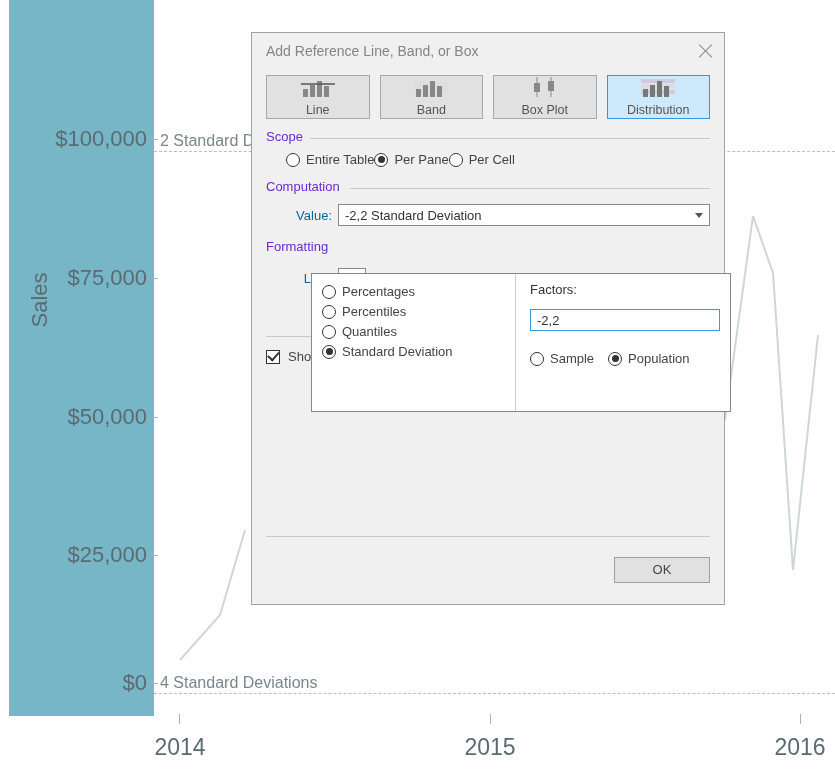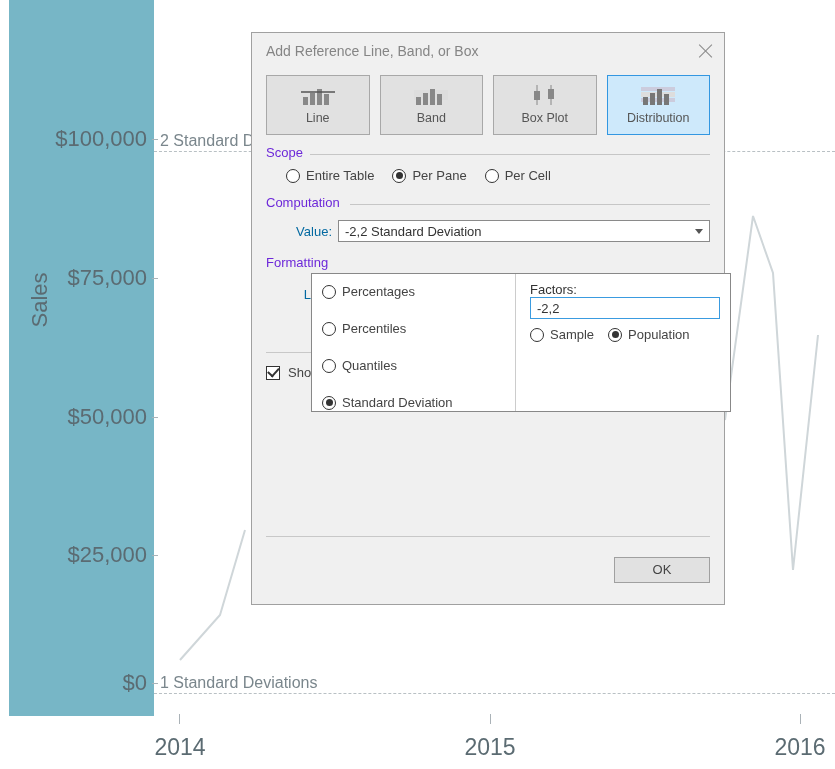--- a/index.html
+++ b/index.html
@@ -75,40 +75,40 @@
     content: ""; position: absolute; left: 7px; top: -1px; width: 1.2px; height: 18px; background: #888;
   }
   .close-x::before { transform: rotate(45deg); }
   .close-x::after  { transform: rotate(-45deg); }
 
   .body { padding: 6px 14px 14px 14px; flex: 1; display: flex; flex-direction: column; }
 
   
   .type-row { display: flex; gap: 10px; margin-bottom: 10px; }
   .type-tab {
-    flex: 1; height: 60px; border: 1px solid #a8a8a8; background: #e1e1e1;
+    flex: 1; height: 44px; border: 1px solid #a8a8a8; background: #e1e1e1;
     display: flex; flex-direction: column; align-items: center; justify-content: center;
     cursor: pointer; font-size: 12.5px; color: #555;
   }
   .type-tab.selected {
     border: 1.6px solid #3397e1; background: #cee9fb;
   }
   .type-tab svg { margin-bottom: 6px; }
 
   
   .fieldset { border: none; margin-bottom: 8px; position: relative; }
   .fs-legend {
     font-size: 13px; color: #6d28d9;
   }
   .fs-line {
     position: absolute; height: 1px; background: #c6c6c6;
     top: 9px;
   }
 
-  .radio-row { display: flex; gap: 18px; padding: 8px 0 4px 20px; align-items: flex-end; }
+  .radio-row { display: flex; padding: 8px 0 4px 20px; align-items: flex-end; }
   .radio {
     width: 14px; height: 14px; border: 1px solid #333; border-radius: 50%;
     display: inline-flex; align-items: center; justify-content: center;
     margin-right: 6px; background: #fff;
   }
   .radio.checked::after {
     content: ""; width: 7px; height: 7px; background: #333; border-radius: 50%;
   }
   .radio-label { display: inline-flex; align-items: center; cursor: pointer; font-size: 13px; color: #444; }
 
@@ -134,25 +134,25 @@
   }
 
   
   .dropdown-panel {
     position: absolute; left: 311px; top: 273px; width: 420px; height: 139px;
     background: #fff; border: 1px solid #888;
     display: flex; font-size: 13px;
   }
   .dropdown-left {
     flex: 1; padding: 10px 24px 8px 10px; border-right: 1px solid #ccc;
-    display: flex; flex-direction: column; gap: 22px;
+    display: flex; flex-direction: column; gap: 5px;
   }
   .dropdown-right {
     flex: 1; padding: 8px 10px 8px 14px;
-    display: flex; flex-direction: column; gap: 0;
+    display: flex; flex-direction: column; gap: 12px;
   }
   .factors-label { font-size: 13px; color: #333; }
   .factors-input {
     height: 22px; border: 1.6px solid #3a9be0; padding: 0 6px;
     font-size: 13px; background: #fff; color: #333;
     font-family: inherit;
   }
   .sample-row { display: flex; gap: 14px; margin-top: 8px; }
 
   .hr1 {
@@ -192,21 +192,21 @@
   <div class="y-tick-dash" style="top:278px"></div>
   <div class="y-tick" style="top:404px">$50,000</div>
   <div class="y-tick-dash" style="top:417px"></div>
   <div class="y-tick" style="top:542px">$25,000</div>
   <div class="y-tick-dash" style="top:555px"></div>
   <div class="y-tick" style="top:670px">$0</div>
   <div class="y-tick-dash" style="top:683px"></div>
 
   <div class="ref-label" style="top:132px">2 Standard De</div>
   <div class="ref-line" style="top:151px"></div>
-  <div class="ref-label" style="top:674px">1 Standard Deviations</div>
+  <div class="ref-label" style="top:674px">4 Standard Deviations</div>
   <div class="ref-line" style="top:693px"></div>
 
   <div class="x-tick-line" style="left:179px"></div>
   <div class="x-tick-label" style="left:180px">2014</div>
   <div class="x-tick-line" style="left:490px"></div>
   <div class="x-tick-label" style="left:490px">2015</div>
   <div class="x-tick-line" style="left:800px"></div>
   <div class="x-tick-label" style="left:800px">2016</div>
 
   <svg class="ghost-line" style="left:0;top:0" width="835" height="769">

